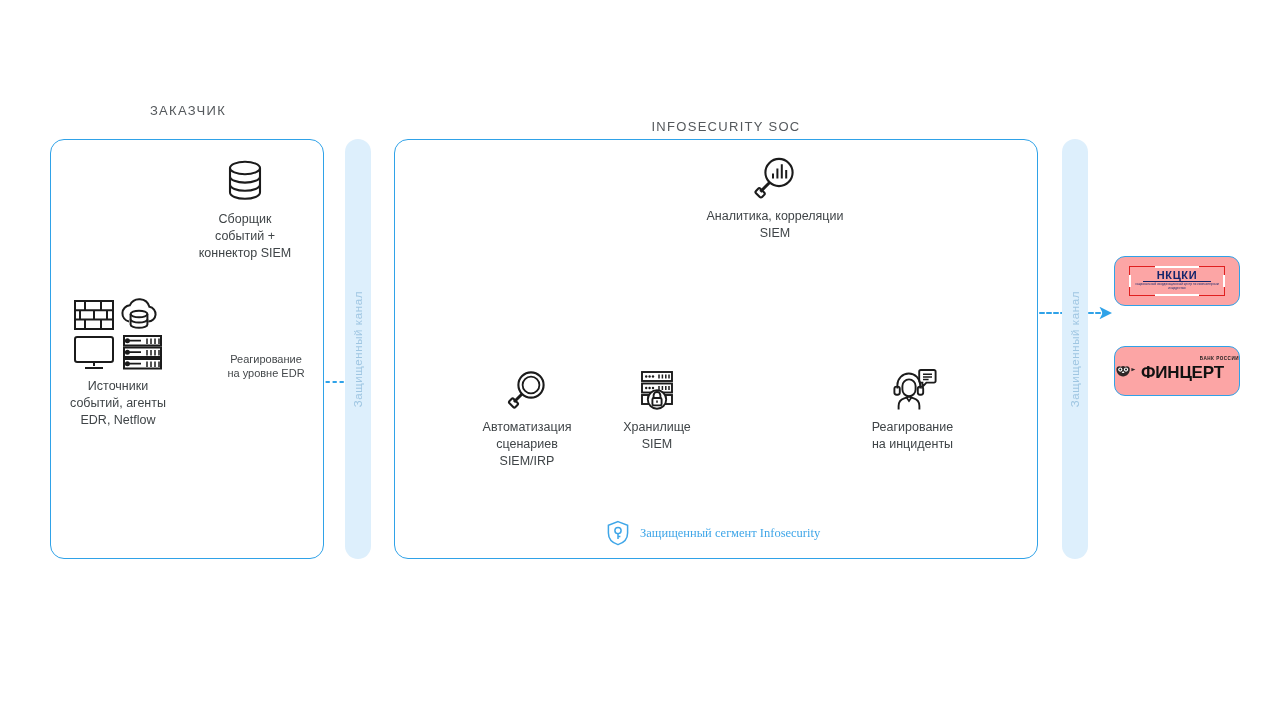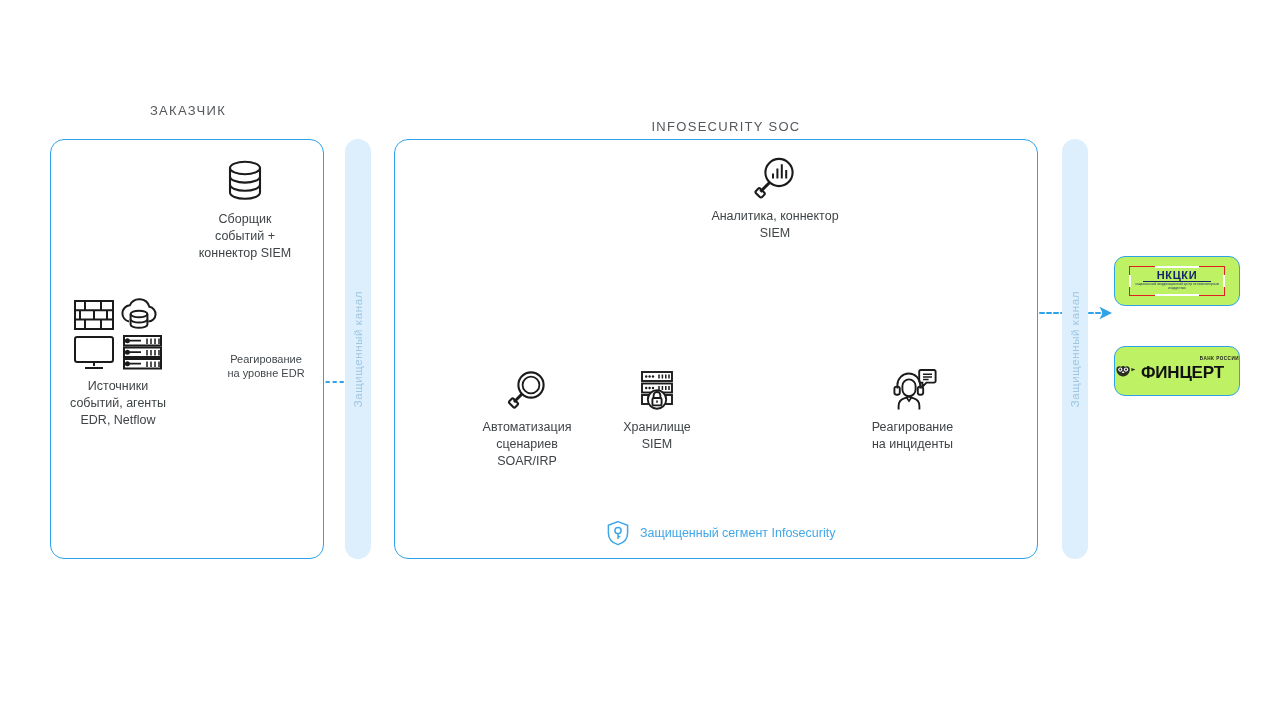--- a/index.html
+++ b/index.html
@@ -44,26 +44,26 @@
   }
   .icon-wrap{display:flex;align-items:center;justify-content:center;}
 
   
   .note{
     font-size:11px;line-height:14px;color:#44484b;text-align:center;
     white-space:pre-line;
   }
 
   
-  .seg{display:flex;align-items:center;gap:10px;}
+  .seg{display:flex;align-items:center;gap:10px;font-family:Liberation Serif, serif;}
   .seg .seg-label{font-size:12.5px;color:#3fa6e8;white-space:nowrap;}
 
   
   .logo-box{
-    border:1.3px solid #2fa2e8;border-radius:11px;background:#bef264;
+    border:1.3px solid #2fa2e8;border-radius:11px;background:#fca5a5;
     box-sizing:border-box;display:flex;align-items:center;justify-content:center;
   }
   
   .nkcki{position:relative;width:96px;height:30px;}
   .nkcki .bracket{position:absolute;border:1.6px solid #e02020;width:96px;height:30px;box-sizing:border-box;}
   .nkcki .gapv{position:absolute;background:#fff;width:1.6px;height:12px;}
   .nkcki .gaph{position:absolute;background:#fff;height:1.6px;width:44px;}
   .nkcki .nk-main{
     position:absolute;left:0;top:3px;width:96px;text-align:center;
     font-size:11px;font-weight:bold;color:#13246b;letter-spacing:.6px;
@@ -192,38 +192,38 @@
     <div class="icon-wrap">
       <svg width="46" height="46" viewBox="0 0 46 46">
         <g fill="none" stroke="#1b1b1b" stroke-width="2.1">
           <circle cx="27" cy="17.5" r="13.6"></circle>
           <path d="M17.6 27.5 L8.4 36.7" stroke-width="3"></path>
           <rect x="5" y="33.6" width="6.2" height="8.6" rx="1.6" transform="rotate(-45 8.1 37.9)"></rect>
           <path d="M21 23.5 V18.6 M25.4 23.5 V13.6 M29.8 23.5 V9.2 M34.2 23.5 V15" stroke-width="2"></path>
         </g>
       </svg>
     </div>
-    <div class="caption">Аналитика, коннектор
+    <div class="caption">Аналитика, корреляции
 SIEM</div>
   </div>
 
   <div class="abs node" style="left:457px;top:368px;width:140px;">
     <div class="icon-wrap">
       <svg width="44" height="44" viewBox="0 0 44 44">
         <g fill="none" stroke="#1b1b1b" stroke-width="2.1">
           <circle cx="26" cy="17" r="12.6"></circle>
           <circle cx="26" cy="17" r="8.4" stroke-width="1.8"></circle>
           <path d="M17 26 L9 34" stroke-width="3"></path>
           <rect x="5.5" y="30.8" width="6" height="8.4" rx="1.6" transform="rotate(-45 8.5 35)"></rect>
         </g>
       </svg>
     </div>
     <div class="caption">Автоматизация
 сценариев
-SOAR/IRP</div>
+SIEM/IRP</div>
   </div>
 
   <div class="abs node" style="left:597px;top:368px;width:120px;">
     <div class="icon-wrap">
       <svg width="44" height="44" viewBox="0 0 44 44">
         <g fill="none" stroke="#1b1b1b" stroke-width="1.9">
           <rect x="7" y="4" width="30" height="9"></rect>
           <rect x="7" y="15.5" width="30" height="9"></rect>
           <rect x="7" y="27" width="30" height="9"></rect>
           <circle cx="11.2" cy="8.5" r="1.2" fill="#1b1b1b" stroke="none"></circle>

